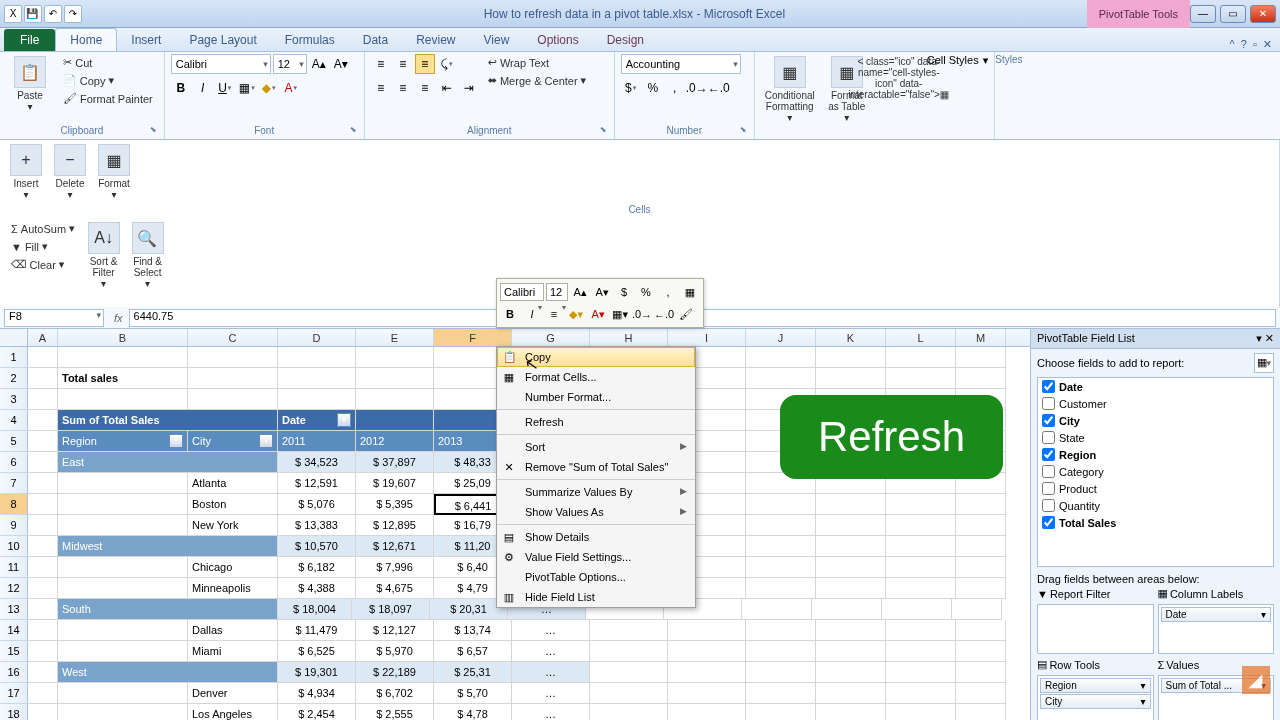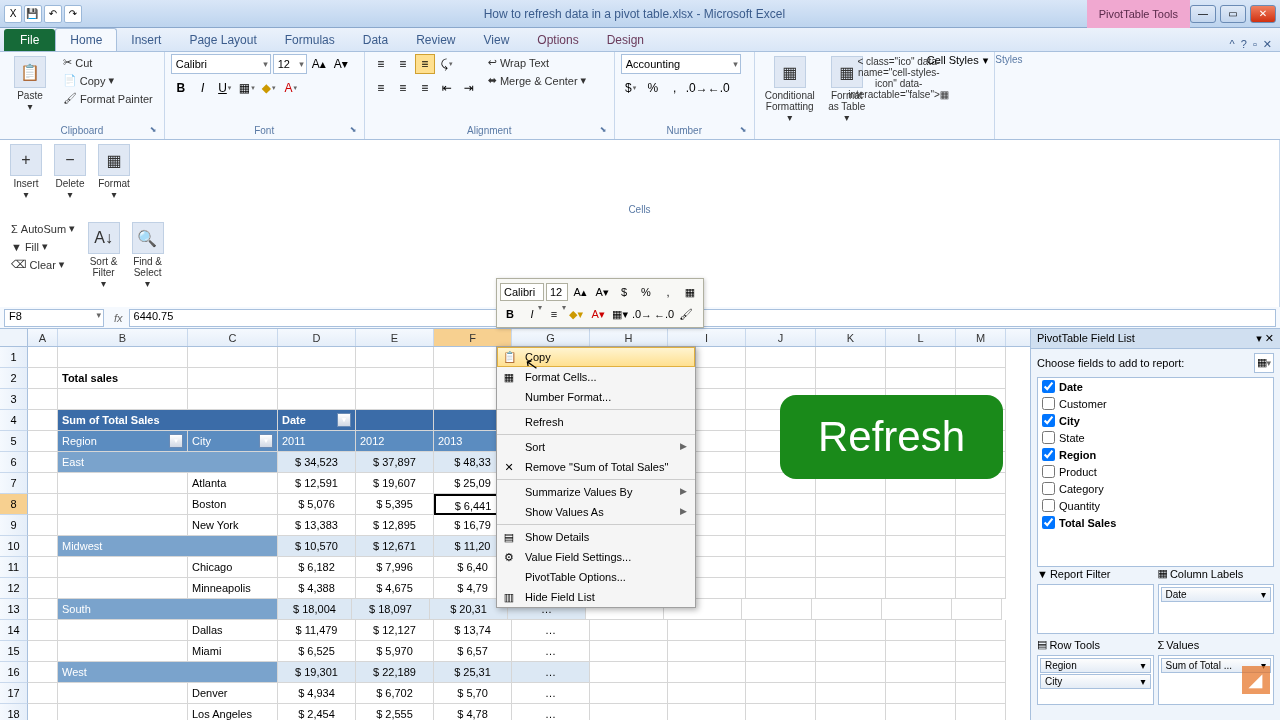--- a/index.html
+++ b/index.html
@@ -576,25 +576,26 @@
     <div class="fl-sub">
       <span>Choose fields to add to report:</span>
       <span class="combo" style="width:20px;padding:0 10px 0 2px">▦</span>
     </div>
     <div class="fl-fields" id="fl-fields">
         <div class="fl-field bold"><input type="checkbox" checked="" style="">Date</div>
         <div class="fl-field "><input type="checkbox" style="">Customer</div>
         <div class="fl-field bold"><input type="checkbox" checked="" style="">City</div>
         <div class="fl-field "><input type="checkbox" style="">State</div>
         <div class="fl-field bold"><input type="checkbox" checked="" style="">Region</div>
+        <div class="fl-field "><input type="checkbox" style="">Category</div>
         <div class="fl-field "><input type="checkbox" style="">Product</div>
-        <div class="fl-field "><input type="checkbox" style="">Category</div>
         <div class="fl-field "><input type="checkbox" style="">Quantity</div>
         <div class="fl-field bold"><input type="checkbox" checked="" style="">Total Sales</div>
       </div>
+    <div class="fl-drag-label">Drag fields between areas below:</div>
     <div class="fl-areas">
       <div class="fl-area-hdr">
           <span>▼</span>
           <span>Report Filter</span>
         </div>
       <div class="fl-area-hdr">
           <span>▦</span>
           <span>Column Labels</span>
         </div>
       <div class="fl-area-box" id="area-filter"></div>

